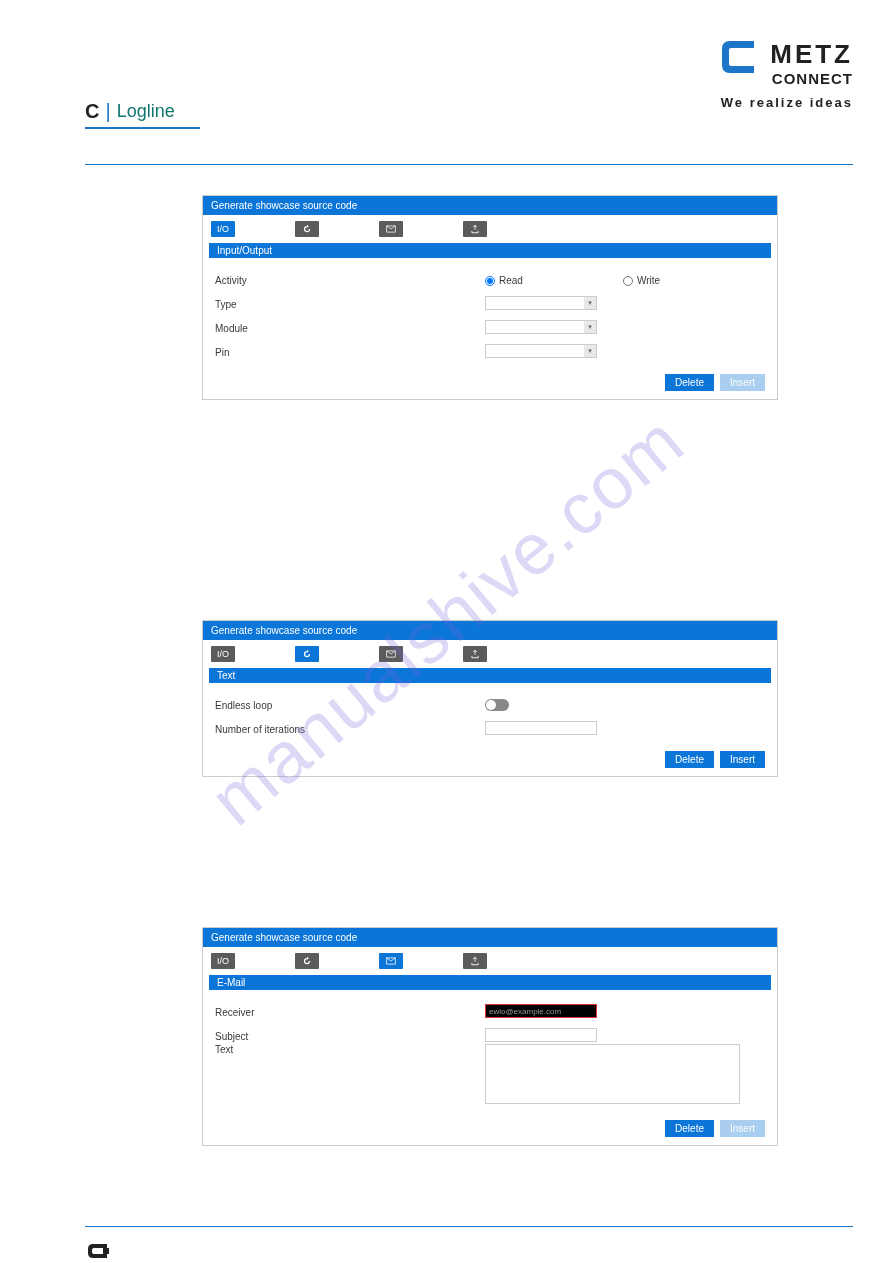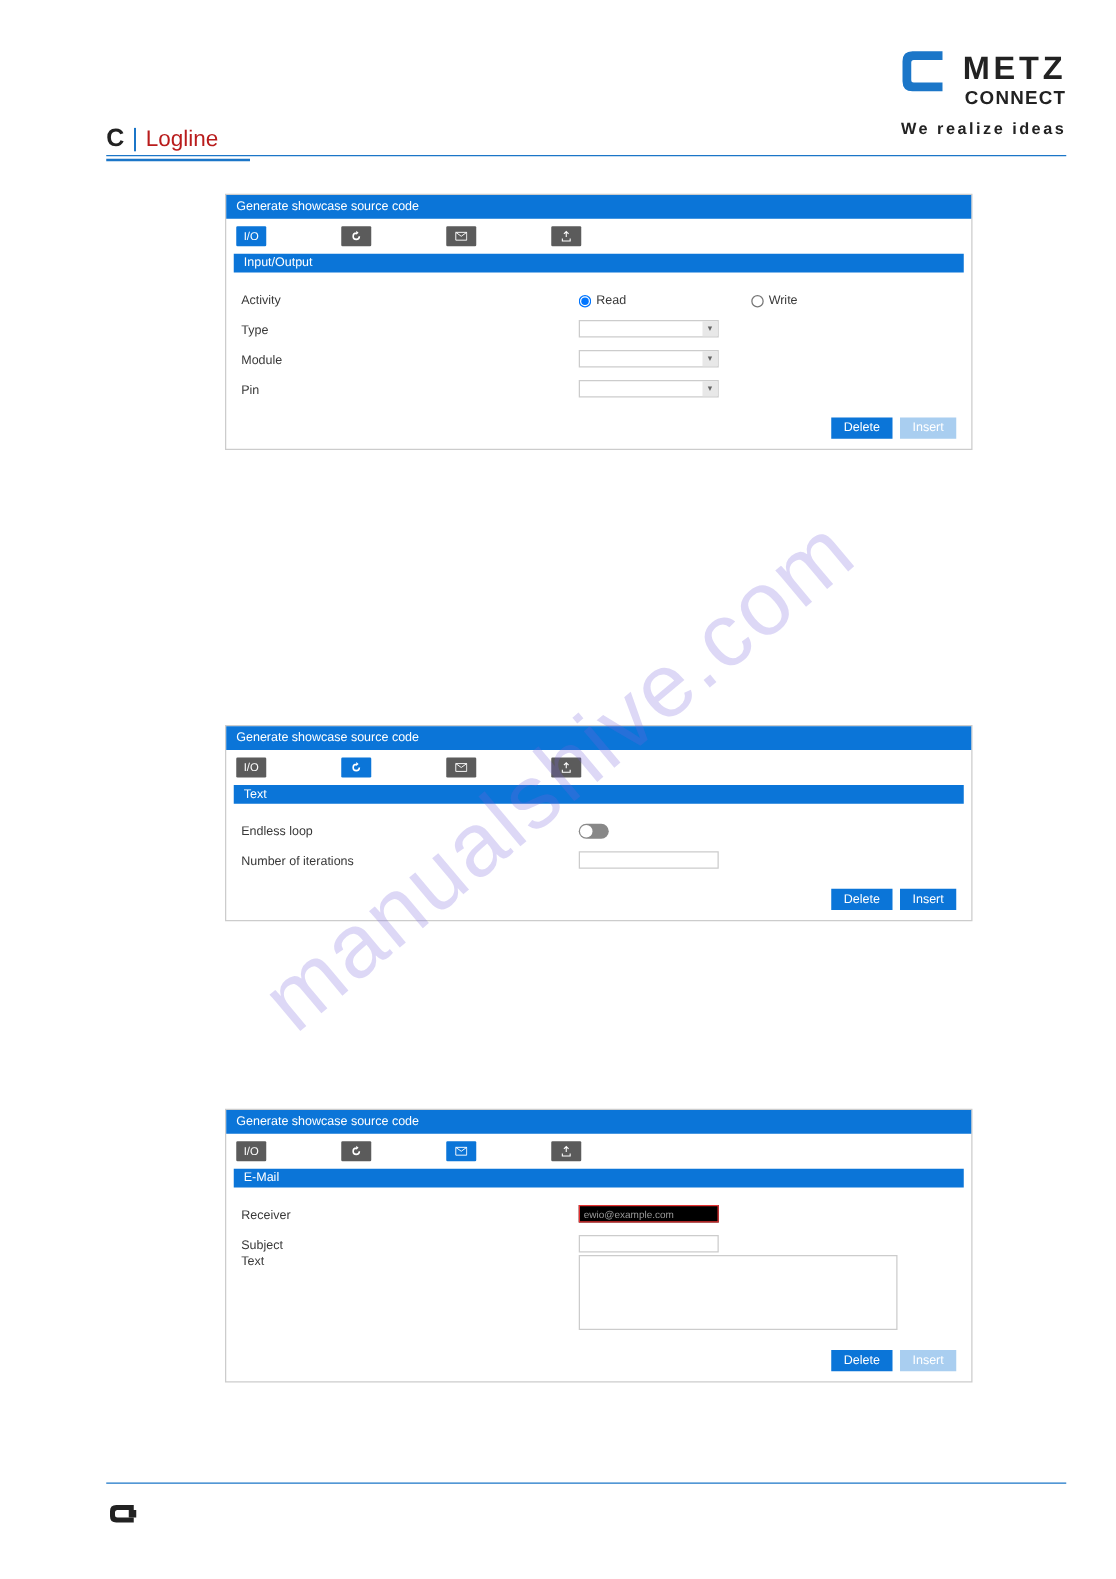--- a/index.html
+++ b/index.html
@@ -1,32 +1,32 @@
 <!DOCTYPE html>
 <html><head>
 <meta charset="utf-8">
 <style>
   * { box-sizing: border-box; margin: 0; padding: 0; }
   body { font-family: Arial, sans-serif; background: #fff; width: 893px; position: relative; }
   
-  .header { position: relative; height: 125px; padding-left: 21px; }
+  .header { position: relative; height: 165px; padding-left: 21px; }
   .logo-right { position: absolute; right: 40px; top: 35px; text-align: right; }
   .logo-main { display: flex; align-items: center; gap: 10px; justify-content: flex-end; }
   .logo-c { color: #1b76c8; font-size: 46px; font-weight: bold; font-family: sans-serif; }
   .logo-text { font-family: sans-serif; }
   .logo-text .line1 { font-size: 26px; font-weight: bold; color: #222; letter-spacing: 3px; }
   .logo-text .line2 { font-size: 15px; font-weight: bold; color: #222; letter-spacing: 1px; }
   .tagline { font-size: 13px; color: #222; margin-top: 5px; font-weight: bold; letter-spacing: 2px; }
   .logline { position: absolute; left: 85px; top: 100px; display: flex; align-items: center; gap: 6px; border-bottom: 2px solid #1b76c8; padding-bottom: 4px; padding-right: 25px; }
   .logline-c { font-size: 20px; font-weight: bold; color: #222; }
   .logline-sep { color: #1b76c8; font-size: 20px; }
-  .logline-text { font-size: 18px; color: #b91c1c; }
+  .logline-text { font-size: 18px; color: #0f766e; }
   .hr-top { position: absolute; bottom: 0; left: 85px; right: 40px; border-top: 1px solid #1b76c8; }
   
-  .content { padding: 30px 85px 20px 85px; }
+  .content { padding: 30px 85px 20px 85px; margin-left: 22px; }
   
   .panel { border: 1px solid #ccc; margin-bottom: 20px; background: #fff; font-size: 10px; }
   .panel-top { background: #0b75d8; color: #fff; padding: 4px 8px; font-size: 10px; }
   .tabs { display: flex; gap: 60px; padding: 6px 8px; align-items: center; }
   .tab { background: #5b5b5b; color: #fff; width: 24px; height: 16px; display: flex; align-items: center; justify-content: center; font-size: 9px; border-radius: 1px; }
   .tab.active { background: #0b75d8; }
   .tab svg { width: 10px; height: 10px; fill: #fff; }
   .section-header { background: #0b75d8; color: #fff; padding: 2px 8px; font-size: 10px; margin: 0 6px; }
   .section-body { padding: 6px 12px; }
   .row { display: flex; align-items: flex-end; min-height: 22px; margin-bottom: 2px; }

